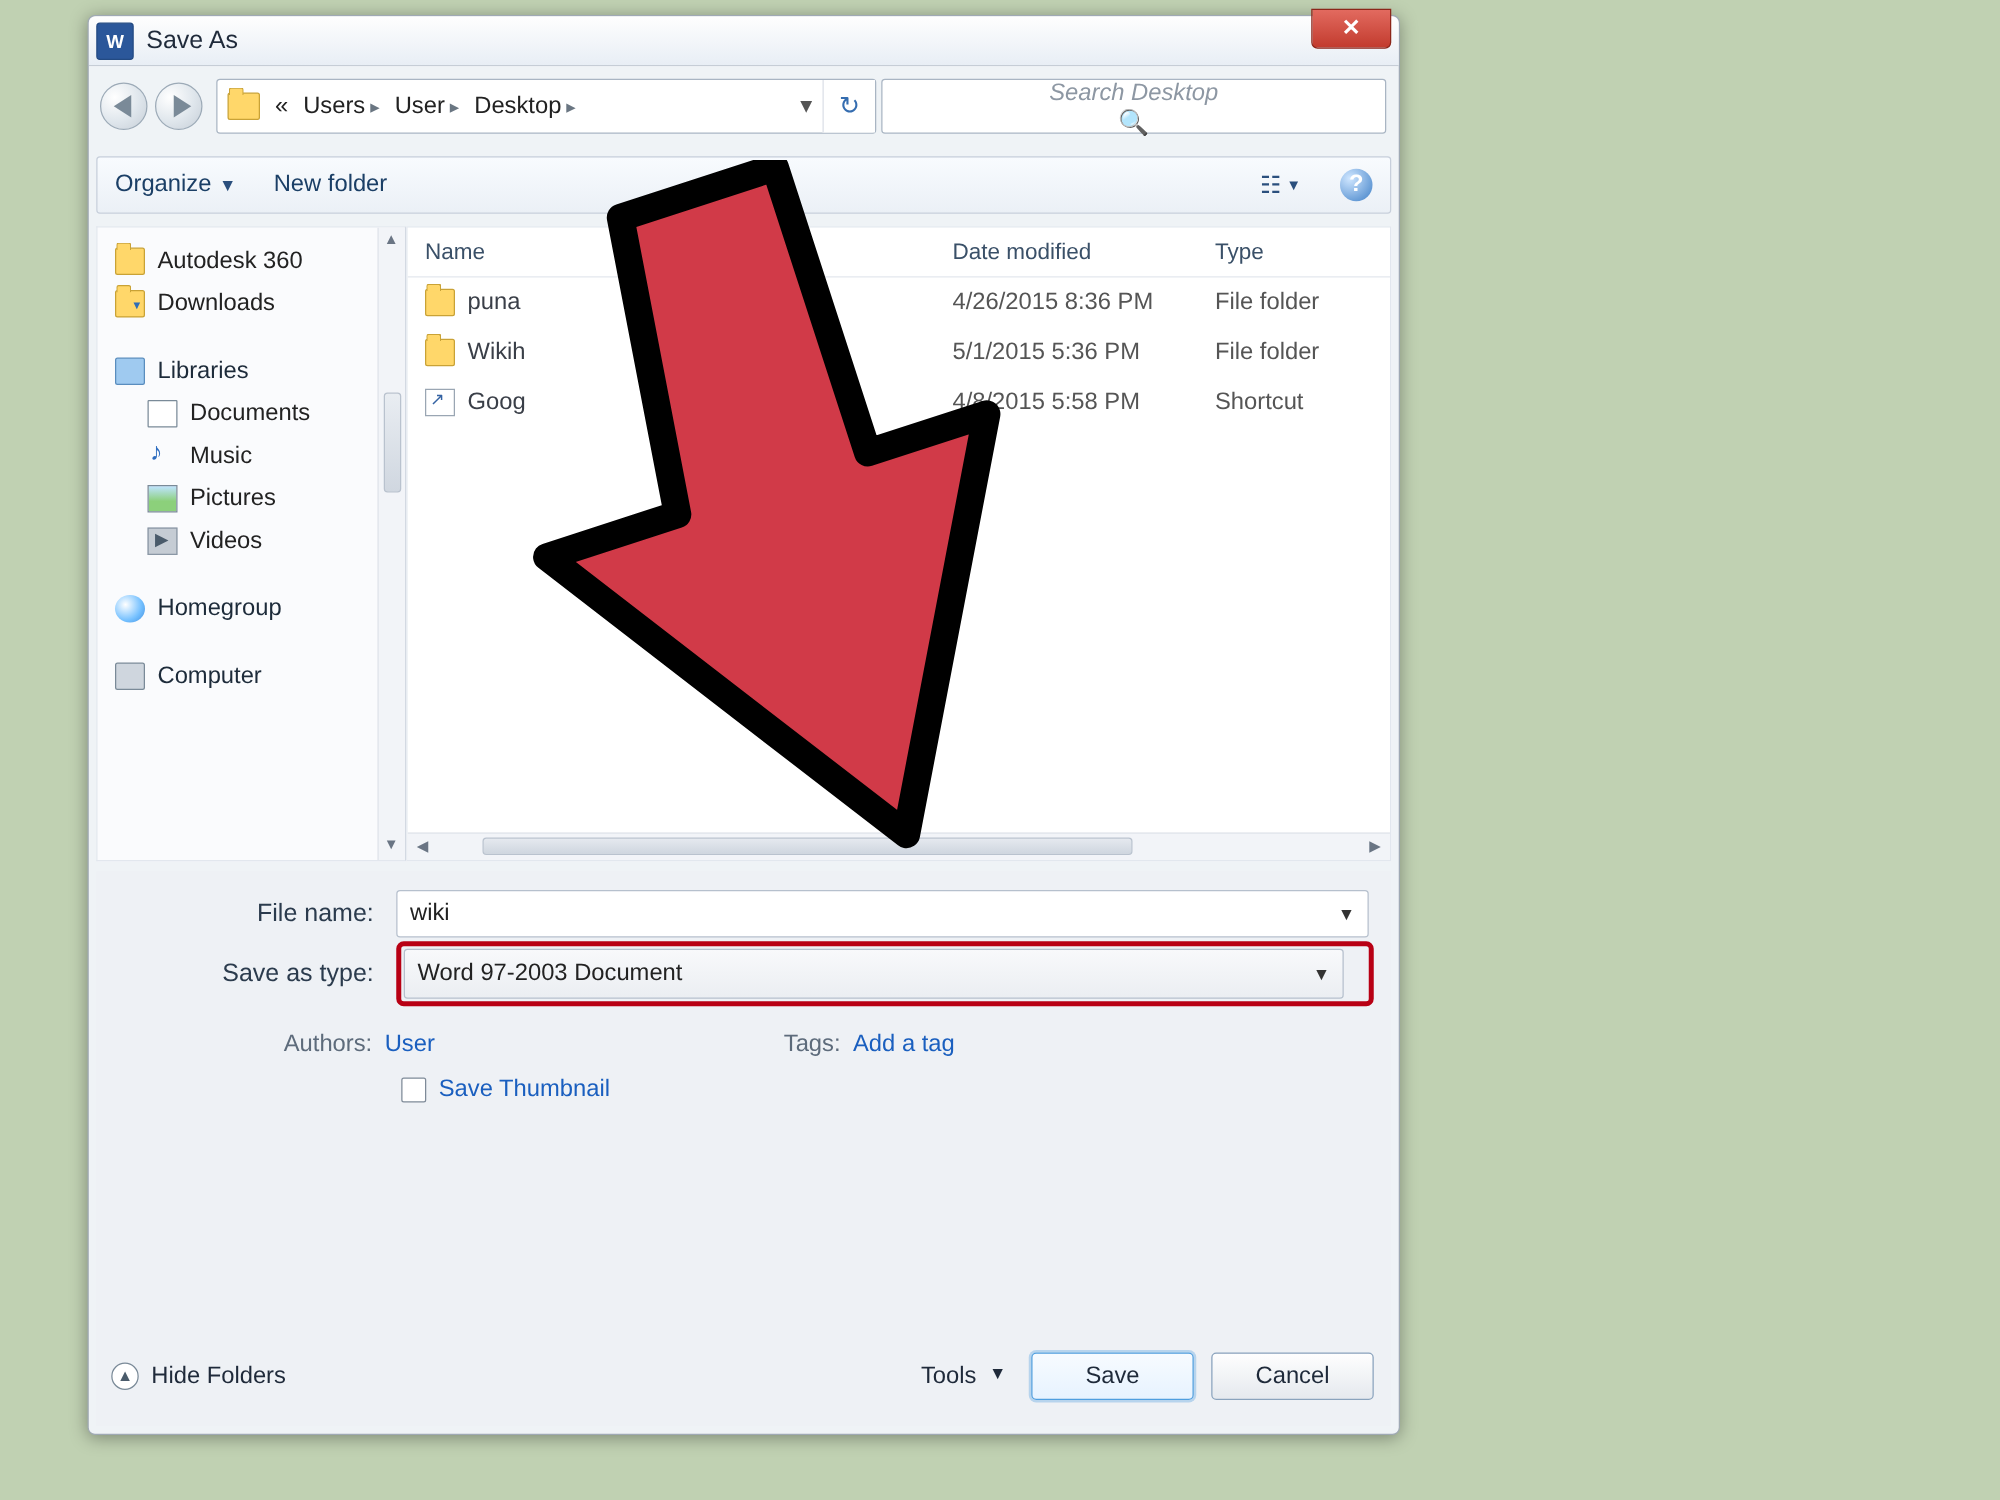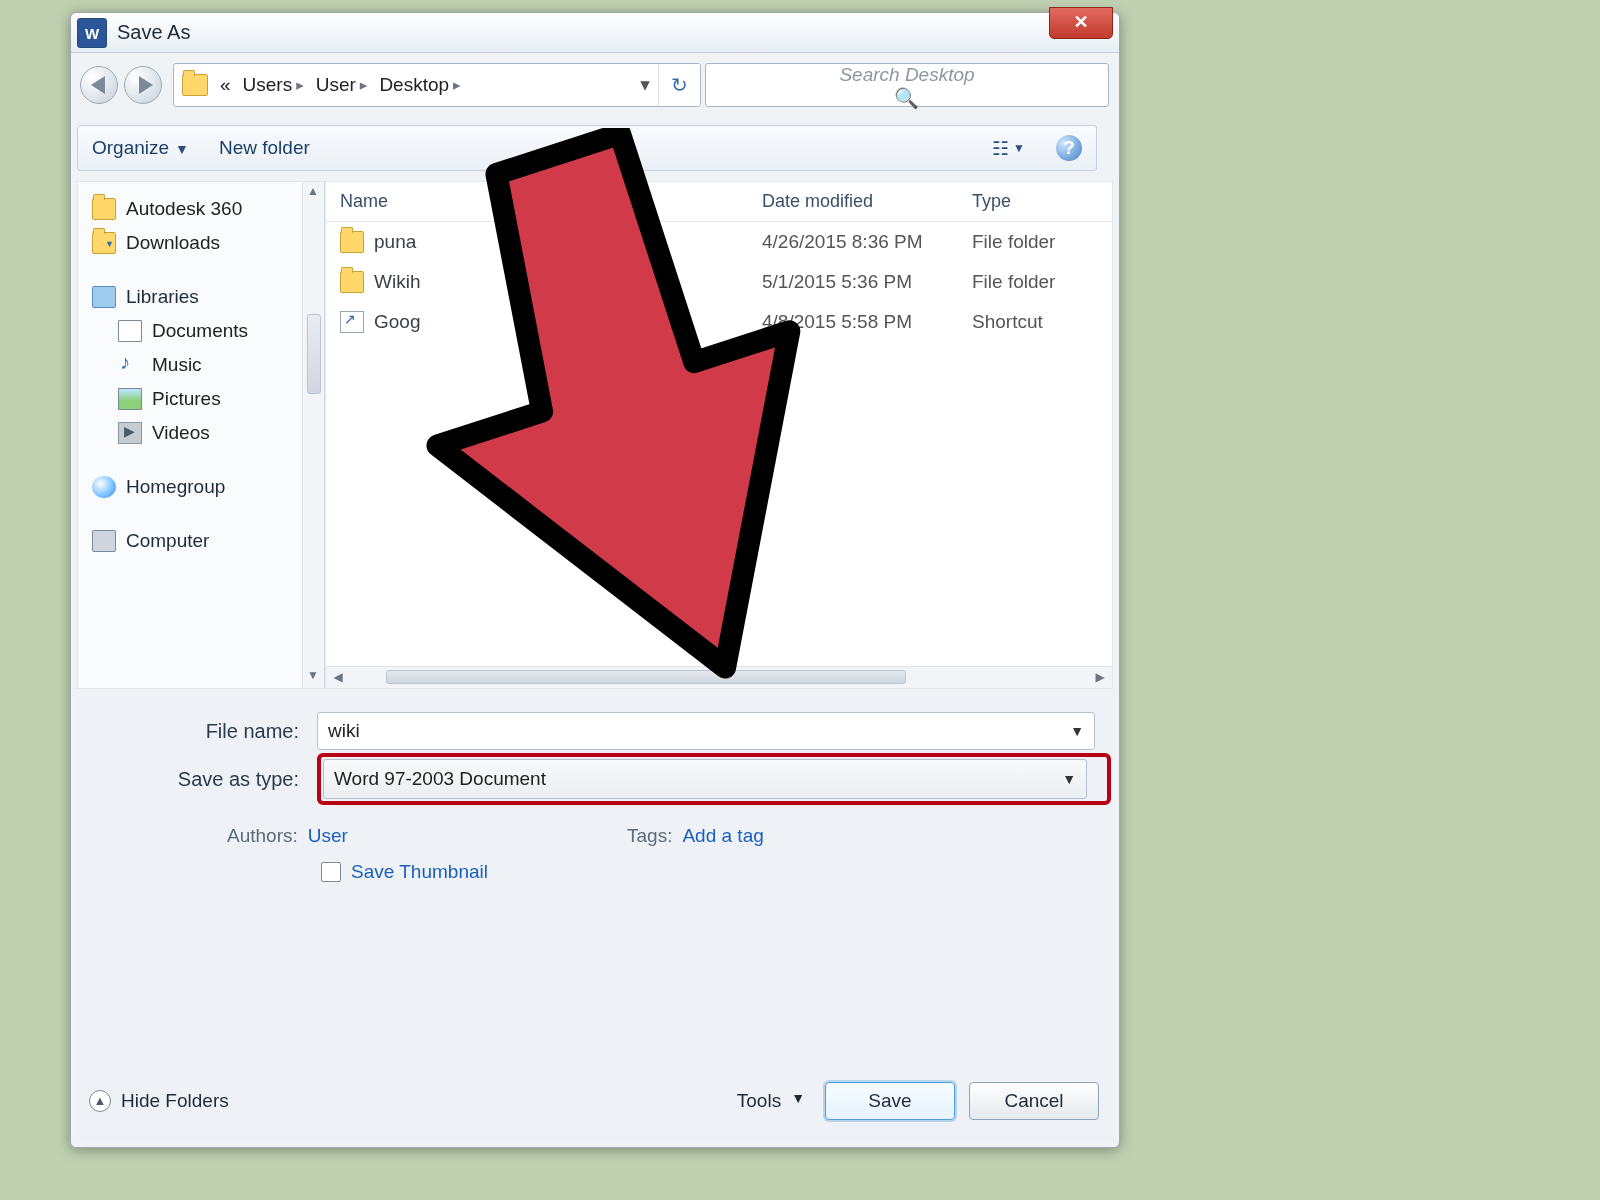--- a/index.html
+++ b/index.html
@@ -23,21 +23,21 @@
   .bc-folder{width:26px;height:22px;background:#ffd76a;border:1px solid #c9a236;border-radius:2px;margin-right:6px;position:relative;}
   .bc-folder::before{content:"";position:absolute;left:0;top:-5px;width:10px;height:5px;background:#ffd76a;border:1px solid #c9a236;border-bottom:none;border-radius:2px 2px 0 0;}
   .bc-seg{display:flex;align-items:center;gap:4px;padding:0 6px;color:#222;}
   .bc-caret{color:#6a7682;font-size:15px;}
   .bc-refresh{position:absolute;right:0;top:0;width:42px;height:42px;border-left:1px solid #dbe0e8;background:#fff;text-align:center;line-height:42px;color:#356db0;font-size:20px;}
   .bc-dd{position:absolute;right:44px;top:0;width:22px;height:42px;text-align:center;line-height:42px;color:#555;}
   .searchbox{position:absolute;right:4px;top:0;width:404px;height:44px;background:#fff;border:1px solid #a9b5c3;border-radius:3px;display:flex;align-items:center;justify-content:space-between;padding:0 12px;flex-direction:column;}
   .searchbox .ph{color:#8d97a3;font-style:italic;font-size:19px;}
   .searchbox .mag{color:#3e5aa8;font-size:20px;}
   
-  .orgbar{position:absolute;left:6px;right:22px;top:112px;height:46px;background:linear-gradient(#f8fbfe,#ebf0f6);border:1px solid #c7cfdb;border-radius:3px;display:flex;align-items:center;padding:0 14px;gap:30px;}
+  .orgbar{position:absolute;left:6px;right:6px;top:112px;height:46px;background:linear-gradient(#f8fbfe,#ebf0f6);border:1px solid #c7cfdb;border-radius:3px;display:flex;align-items:center;padding:0 14px;gap:30px;}
   .orgbar .spacer{flex:1;}
   .link{color:#1b3f66;}
   .dd-caret{color:#2a4f7d;font-size:14px;margin-left:6px;}
   .viewbtn{width:34px;height:26px;display:flex;align-items:center;gap:4px;color:#2a4f7d;}
   .helpbtn{width:26px;height:26px;border-radius:50%;background:radial-gradient(circle at 30% 30%,#cfe6ff,#3f80c7);color:#fff;text-align:center;line-height:26px;font-weight:700;}
   
   .split{position:absolute;left:6px;right:6px;top:168px;height:508px;display:flex;}
   .sidebar{width:248px;background:#fafbfd;border:1px solid #e2e7ee;border-right:1px solid #d3d9e2;padding:10px 8px 10px 14px;position:relative;overflow:hidden;}
   .sidebar .sb-scroll{position:absolute;right:0;top:0;width:22px;height:100%;background:#f2f4f8;border-left:1px solid #dfe3ea;}
   .sb-thumb{position:absolute;right:3px;top:132px;width:14px;height:80px;background:linear-gradient(#e9edf2,#d0d7e0);border:1px solid #b9c2ce;border-radius:3px;}
@@ -239,21 +239,21 @@
     <div class="bottom">
       <div class="form-row" style="margin-top:10px;">
         <div class="lbl">File name:</div>
         <div class="tbox">
           <span>wiki</span>
           <span class="caret">▼</span>
         </div>
       </div>
       <div class="form-row">
         <div class="lbl">Save as type:</div>
-        <div class="type-wrap" style="flex:1;margin-right:2px;text-align:right;">
+        <div class="type-wrap" style="flex:1;margin-right:14px;text-align:right;">
           <div class="tbox">
             <span>Word 97-2003 Document</span>
             <span class="caret">▼</span>
           </div>
         </div>
       </div>
       <div class="meta">
         <div class="meta-col1">
           <span class="m-lbl">Authors:</span>
           <span class="m-val">User</span>

